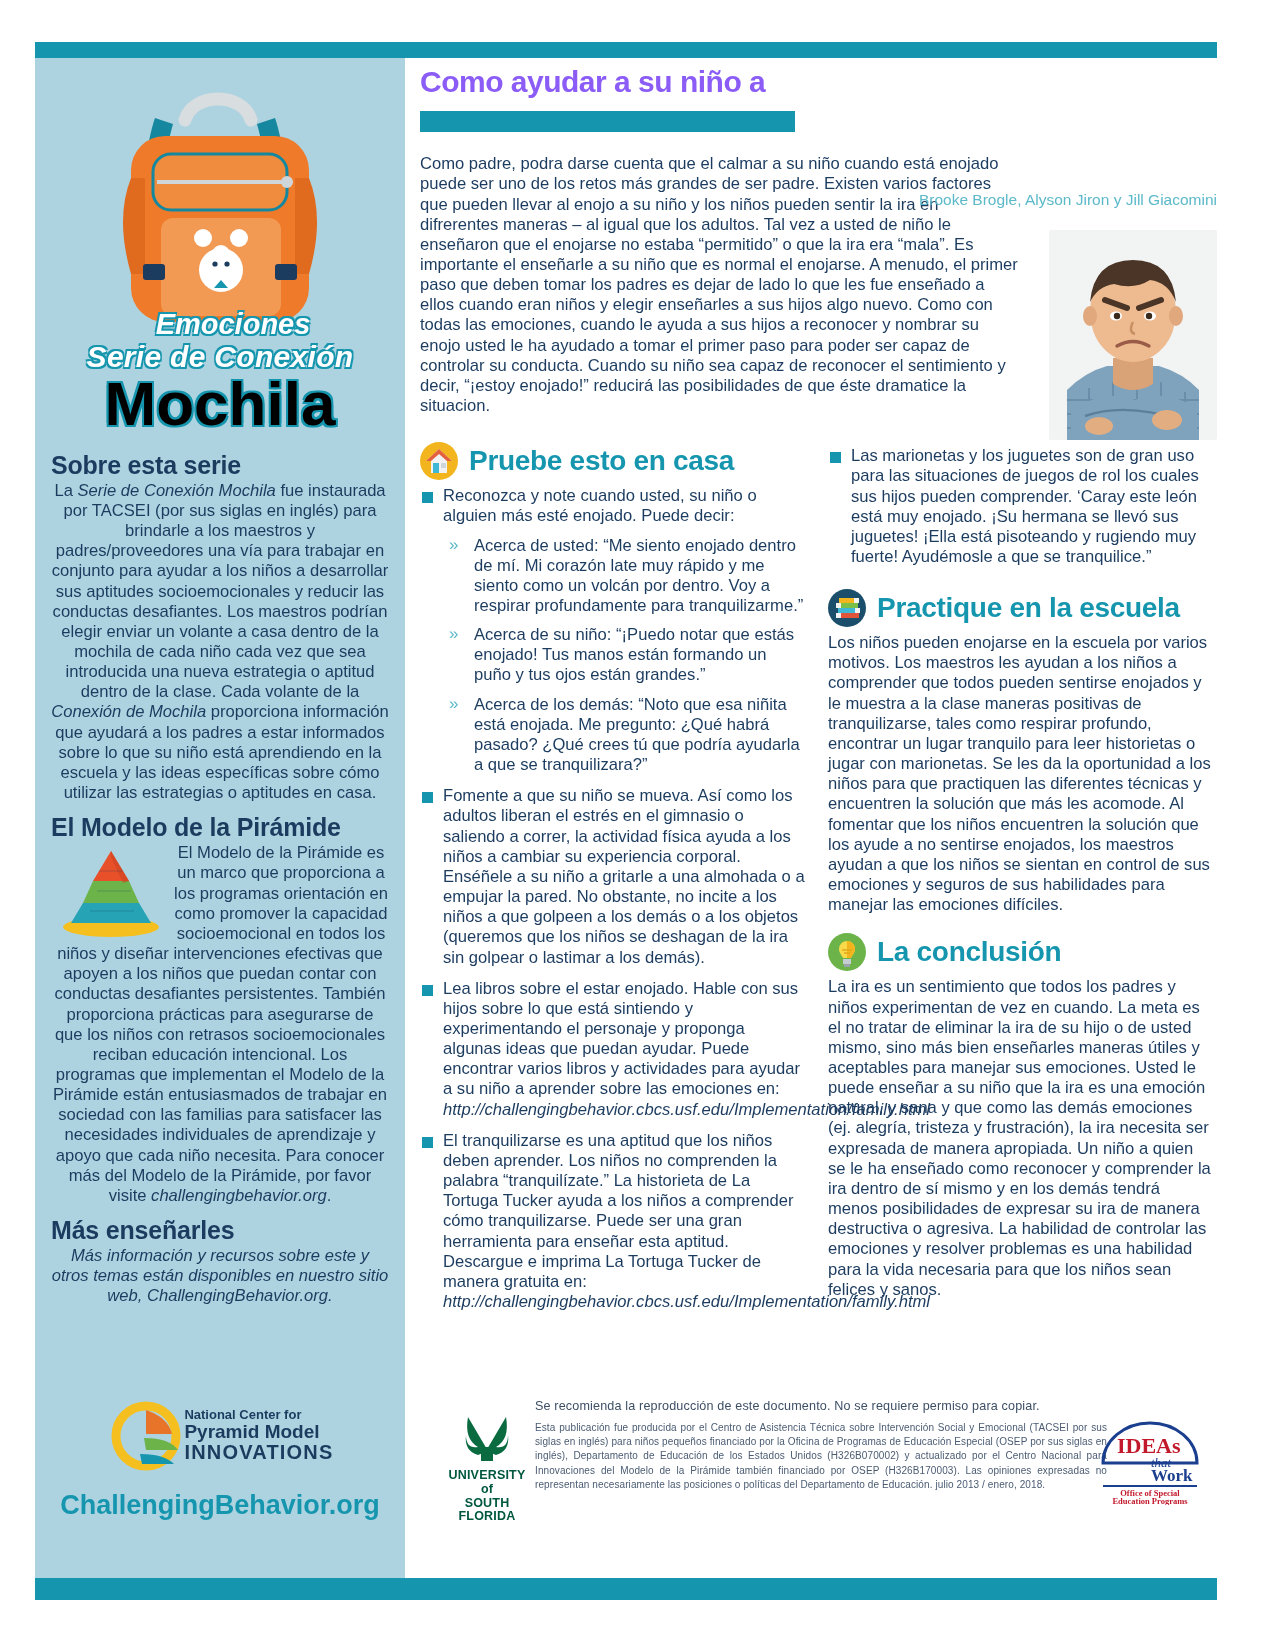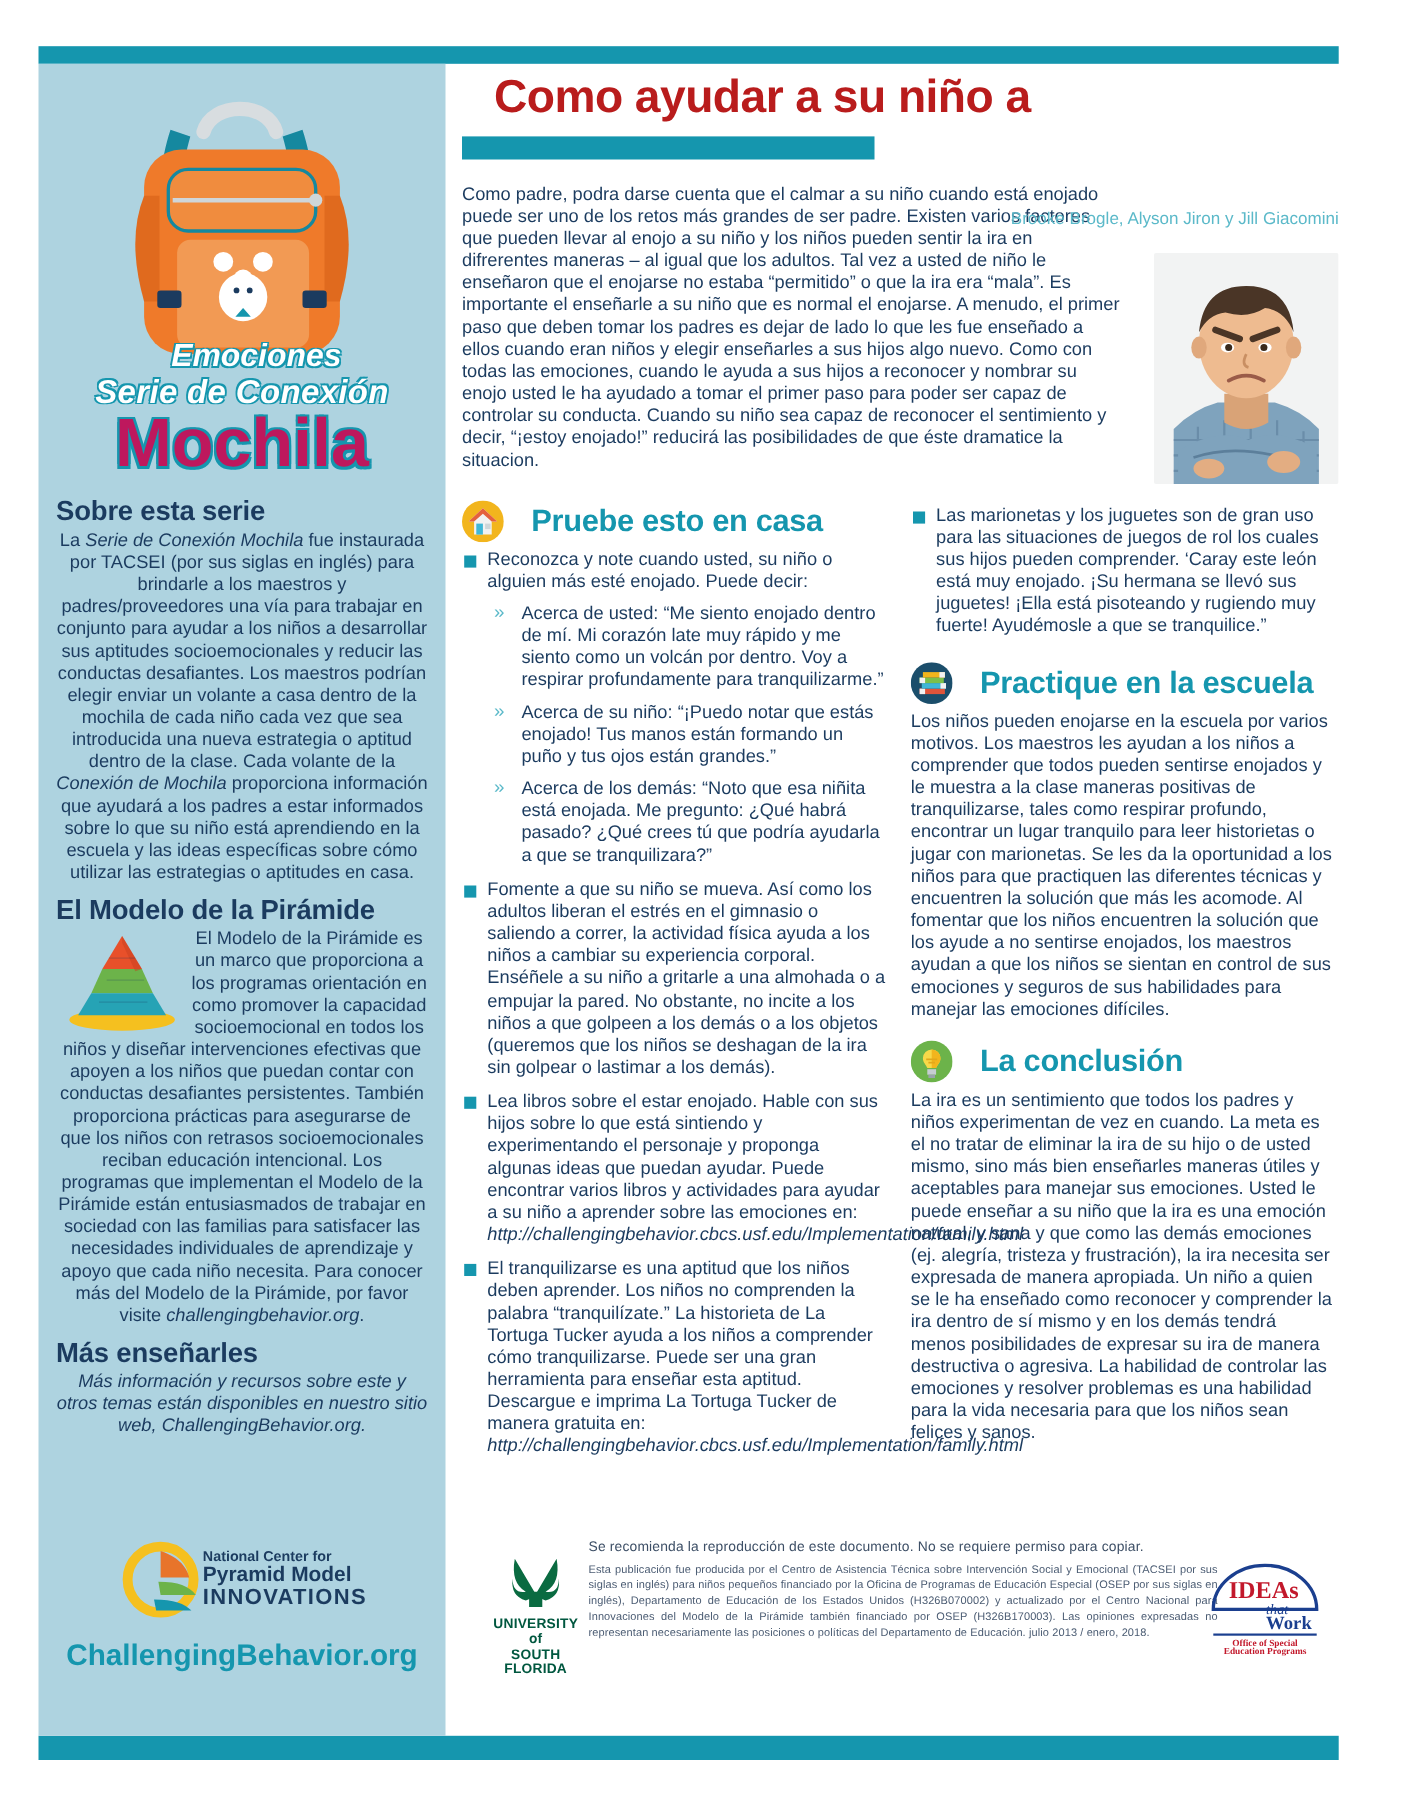--- a/index.html
+++ b/index.html
@@ -20,21 +20,21 @@
     background:#aed3e0; color:#1b3b5f;
   }
   .backpack-wrap { position:relative; width:370px; height:290px; }
   .brand-block { position:relative; margin-top:-6px; text-align:center; }
   .brand-line1 {
     font-size:30px; font-weight:bold; font-style:italic; color:#ffffff;
     letter-spacing:.3px; line-height:1;
     text-shadow: -1.6px -1.6px 0 #1596ae, 1.6px -1.6px 0 #1596ae, -1.6px 1.6px 0 #1596ae, 1.6px 1.6px 0 #1596ae;
   }
   .brand-line2 {
-    font-size:62px; font-weight:bold; color:#be185d; line-height:.98; margin-top:2px;
+    font-size:62px; font-weight:bold; color:#000000; line-height:.98; margin-top:2px;
     text-shadow: -2px -2px 0 #1596ae, 2px -2px 0 #1596ae, -2px 2px 0 #1596ae, 2px 2px 0 #1596ae;
   }
   .sb-body { padding:6px 16px 0 16px; }
   .sb-h {
     font-size:25px; font-weight:bold; color:#1b3b5f; letter-spacing:-.2px;
     margin-top:10px; margin-bottom:1px;
   }
   .sb-p {
     font-size:16.6px; line-height:1.215; color:#1b3b5f; text-align:center;
   }
@@ -51,40 +51,40 @@
   .ncpmi-l2 { font-size:19px; font-weight:bold; }
   .ncpmi-l3 { font-size:20px; font-weight:bold; letter-spacing:1.2px; }
   .cb-url {
     position:absolute; left:0; top:1432px; width:370px; text-align:center;
     font-size:27px; font-weight:bold; color:#1596ae;
   }
 
   
   .main { position:absolute; left:420px; top:58px; width:797px; }
   .title {
-    font-size:42px; font-weight:bold; color:#b91c1c; line-height:1.04;
-    letter-spacing:-.5px; margin-top:8px;margin-left:29px;
+    font-size:30px; font-weight:bold; color:#8b5cf6; line-height:1.04;
+    letter-spacing:-.5px; margin-top:8px;
   }
   .title-rule { margin-top:14px; width:375px; height:21px; background:#1596ae; }
   .authors {
     position:absolute; right:0; top:133px; font-size:15.5px; color:#5bb9c9;
   }
   .lede {
     margin-top:22px; width:600px; font-size:16.6px; line-height:1.215; color:#1b3b5f;
   }
   .boy {
     position:absolute; right:0; top:172px; width:168px; height:210px;
     border-radius:2px; overflow:hidden;
   }
 
   .cols { display:flex; gap:22px; margin-top:22px; }
   .col { width:386px; }
   .col-b { margin-top:0; }
 
-  .sec-head { display:flex; align-items:center; gap:25px; margin:4px 0 6px 0;text-align:center; }
+  .sec-head { display:flex; align-items:center; gap:11px; margin:4px 0 6px 0;text-align:center; }
   .sec-icon { width:38px; height:38px; border-radius:50%; flex:0 0 38px; position:relative; }
   .sec-title { font-size:28px; font-weight:bold; color:#1596ae; letter-spacing:-.3px; }
 
   .bullets { list-style:none; }
   .bullets > li {
     position:relative; padding-left:23px; margin-bottom:11px;
     font-size:16.6px; line-height:1.215; color:#1b3b5f;
   }
   .bullets > li::before {
     content:""; position:absolute; left:2px; top:6px; width:11px; height:11px; background:#1596ae;

